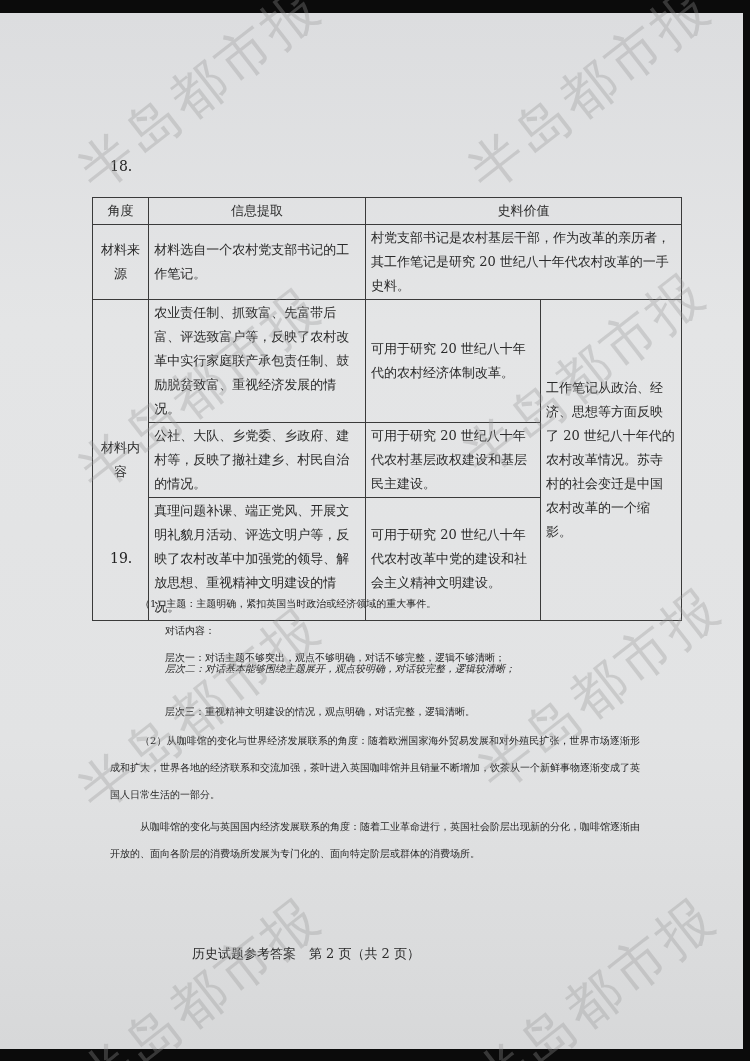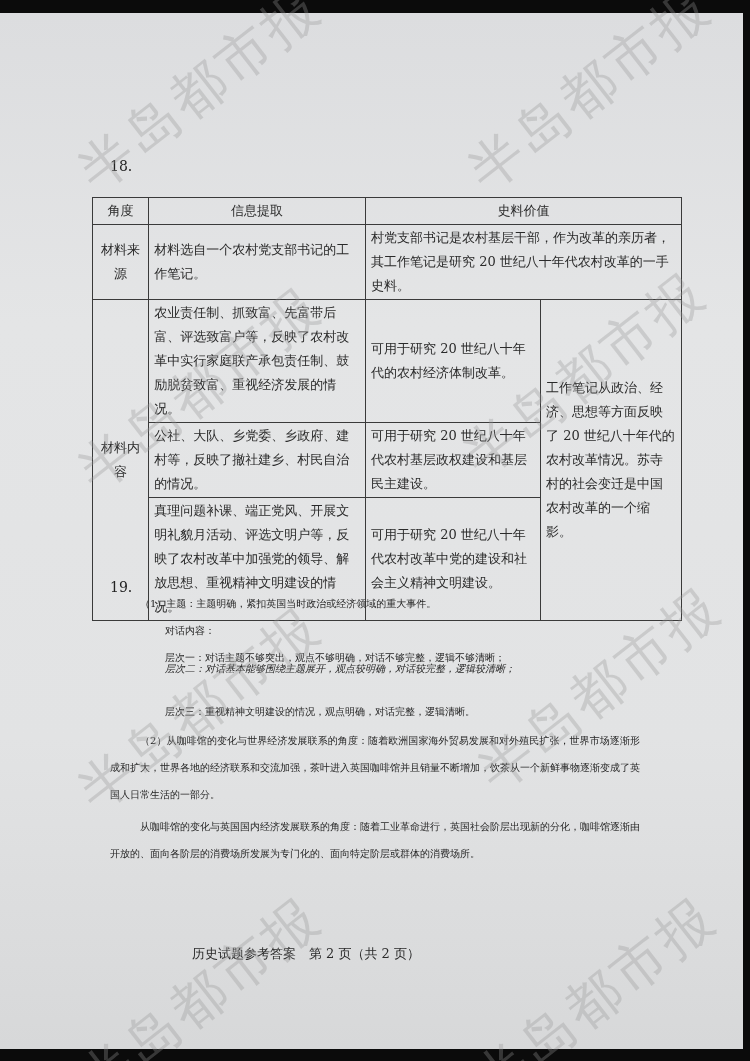--- a/index.html
+++ b/index.html
@@ -70,21 +70,21 @@
       <td>公社、大队、乡党委、乡政府、建村等，反映了撤社建乡、村民自治的情况。</td>
       <td>可用于研究 20 世纪八十年代农村基层政权建设和基层民主建设。</td>
     </tr>
     <tr style="height:113px">
       <td>真理问题补课、端正党风、开展文明礼貌月活动、评选文明户等，反映了农村改革中加强党的领导、解放思想、重视精神文明建设的情况。</td>
       <td style="vertical-align:middle">可用于研究 20 世纪八十年代农村改革中党的建设和社会主义精神文明建设。</td>
     </tr>
   </tbody>
     </table>
 
-  <div class="qnum" style="left:110px; top:566px;">19.</div>
+  <div class="qnum" style="left:110px; top:537px;">19.</div>
 
   <div class="para" style="left:140px; top:577px; width:500px;">（1）主题：主题明确，紧扣英国当时政治或经济领域的重大事件。</div>
   <div class="para" style="left:165px; top:604px; width:470px;">对话内容：</div>
   <div class="para" style="left:165px; top:631px; width:480px;font-family:Liberation Serif, serif;">层次一：对话主题不够突出，观点不够明确，对话不够完整，逻辑不够清晰；</div>
   <div class="para" style="left:165px; top:642px; width:480px;font-style:italic;">层次二：对话基本能够围绕主题展开，观点较明确，对话较完整，逻辑较清晰；</div>
   <div class="para" style="left:165px; top:685px; width:480px;">层次三：重视精神文明建设的情况，观点明确，对话完整，逻辑清晰。</div>
 
   <div class="para" style="left:110px; top:714px; width:530px; text-indent:30px; text-align:justify;">（2）从咖啡馆的变化与世界经济发展联系的角度：随着欧洲国家海外贸易发展和对外殖民扩张，世界市场逐渐形成和扩大，世界各地的经济联系和交流加强，茶叶进入英国咖啡馆并且销量不断增加，饮茶从一个新鲜事物逐渐变成了英国人日常生活的一部分。</div>
   <div class="para" style="left:110px; top:800px; width:530px; text-indent:30px; text-align:justify;">从咖啡馆的变化与英国国内经济发展联系的角度：随着工业革命进行，英国社会阶层出现新的分化，咖啡馆逐渐由开放的、面向各阶层的消费场所发展为专门化的、面向特定阶层或群体的消费场所。</div>
 

